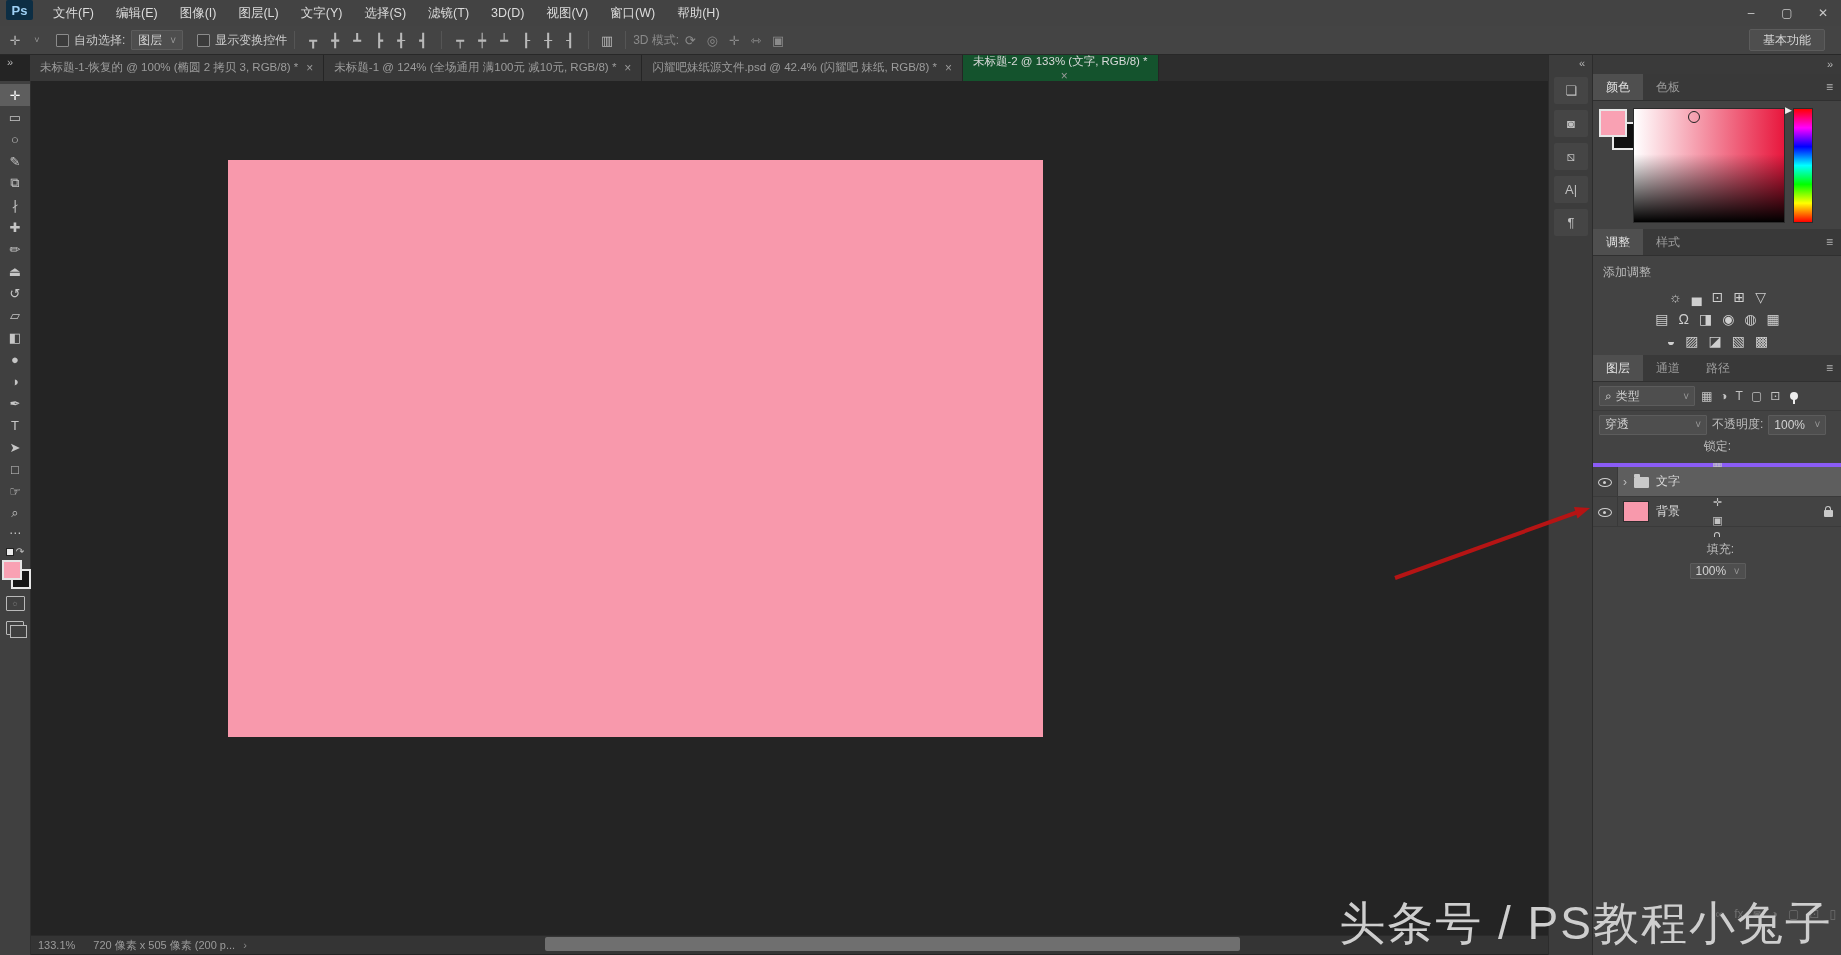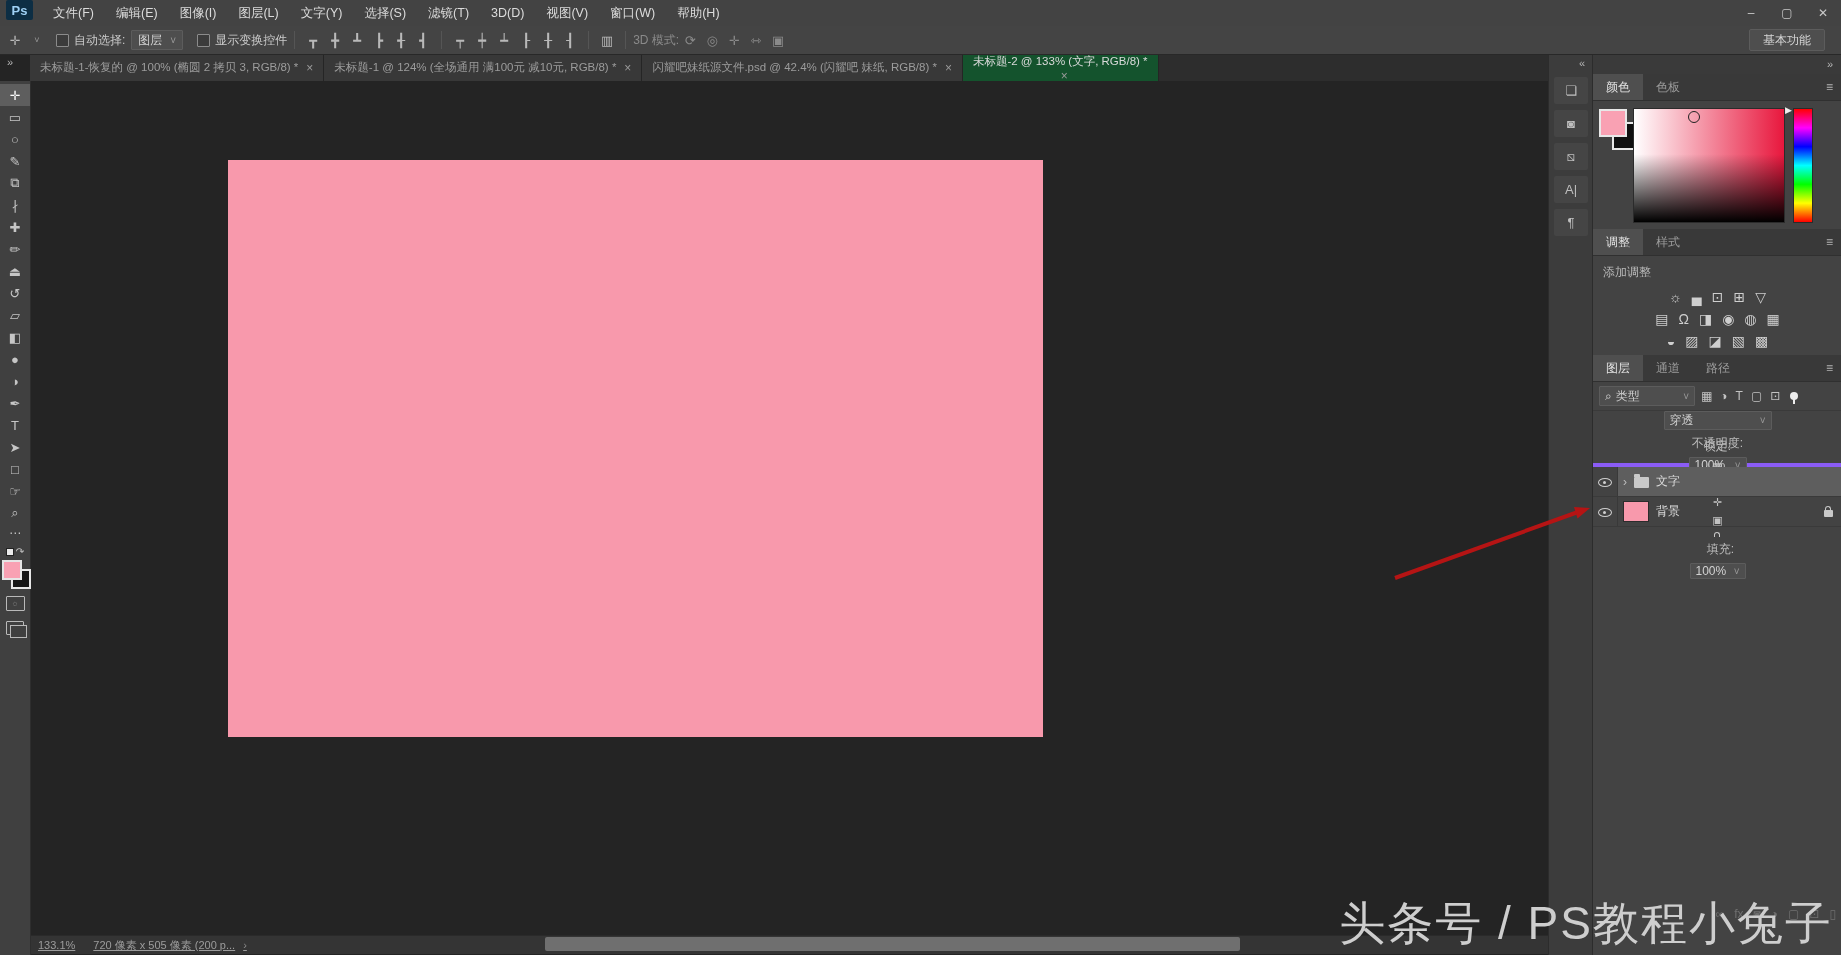--- a/index.html
+++ b/index.html
@@ -107,21 +107,21 @@
   .adj-row{display:flex;justify-content:center;gap:10px;color:#cfcfcf;font-size:14px;margin:6px 0;}
 
   .lfilter{display:flex;align-items:center;height:28px;padding:0 6px;gap:6px;border-bottom:1px solid #3a3a3a;}
   .lsearch{background:#4e4e4e;border:1px solid #5c5c5c;height:18px;display:flex;align-items:center;
            color:#cfcfcf;padding:0 5px;width:84px;border-radius:1px;}
   .lsearch .caret{margin-left:auto;color:#9a9a9a;font-size:10px;}
   .lficons{display:flex;gap:8px;color:#c3c3c3;font-size:12px;align-items:center;}
   .pin{width:8px;height:8px;border-radius:50%;background:#ededed;position:relative;margin-left:2px;}
   .pin::after{content:"";position:absolute;left:3px;top:7px;width:2px;height:5px;background:#ededed;}
   .lblend,.llock{display:flex;align-items:center;padding:0 6px;gap:5px;color:#bdbdbd;}
-  .lblend{height:27px;flex-direction:column;}
+  .lblend{height:27px;}
   .llock{height:25px;border-bottom:4px solid #8b5cf6;flex-direction:column;}
   .lfield{background:#4e4e4e;border:1px solid #5c5c5c;height:18px;display:flex;align-items:center;padding:0 5px;border-radius:1px;color:#d2d2d2;}
   .lfield .caret{margin-left:auto;color:#9a9a9a;font-size:10px;padding-left:6px;}
   .lk-ico{color:#c3c3c3;font-size:11px;}
   .mlock{display:inline-block;width:9px;height:7px;background:#c9c9c9;border-radius:1px;position:relative;margin-top:4px;}
   .mlock::before{content:"";position:absolute;left:1px;top:-4px;width:4px;height:4px;border:1.5px solid #c9c9c9;border-bottom:none;border-radius:3px 3px 0 0;}
   .lrow{display:flex;align-items:stretch;height:29px;border-bottom:1px solid #3a3a3a;color:#dcdcdc;}
   .lrow-eyecell{width:24px;display:flex;align-items:center;justify-content:center;border-right:1px solid #393939;}
   .rowbody{flex:1;display:flex;align-items:center;gap:7px;padding:0 5px;}
   .lrow.selected .rowbody{background:#5e5e5e;}
@@ -130,21 +130,21 @@
   .eye::after{content:"";position:absolute;left:5px;top:6px;width:3px;height:3px;background:#cfcfcf;border-radius:50%;}
   .chev{color:#bdbdbd;font-size:12px;}
   .folder{width:15px;height:11px;background:#c9c9c9;border-radius:1px;position:relative;margin-top:2px;}
   .folder::before{content:"";position:absolute;top:-3px;left:0;width:6px;height:3px;background:#c9c9c9;border-radius:1px 1px 0 0;}
   .lthumb{width:24px;height:19px;border:1px solid #2c2c2c;}
   .lrow .right{margin-left:auto;display:flex;align-items:center;padding-right:4px;}
   .lbottom{position:absolute;right:6px;bottom:34px;display:flex;gap:10px;color:#9a9a9a;opacity:.5;font-size:12px;}
 
   
   .statusbar{position:absolute;left:30px;top:935px;width:1518px;height:18px;background:#343434;
-             display:flex;align-items:center;font-size:11px;color:#9c9c9c;z-index:4;border-top:1px solid #2a2a2a;text-decoration:underline;}
+             display:flex;align-items:center;font-size:11px;color:#9c9c9c;z-index:4;border-top:1px solid #2a2a2a;}
   .statusbar .zoomv{padding:0 8px 0 8px;}
   .statusbar .docinfo{margin-left:10px;}
   .statusbar .chev2{margin-left:8px;color:#8a8a8a;}
   .hthumb{position:absolute;left:545px;top:937px;width:695px;height:14px;background:#6f6f6f;border-radius:2px;z-index:5;}
 
   
   .arrow-svg{position:absolute;left:0;top:0;width:1841px;height:955px;z-index:40;pointer-events:none;}
   .watermark{position:absolute;right:8px;bottom:0px;font-size:46px;color:#cecece;letter-spacing:2px;z-index:50;
              font-family:"Liberation Sans","DejaVu Sans",sans-serif;}
 </style>

